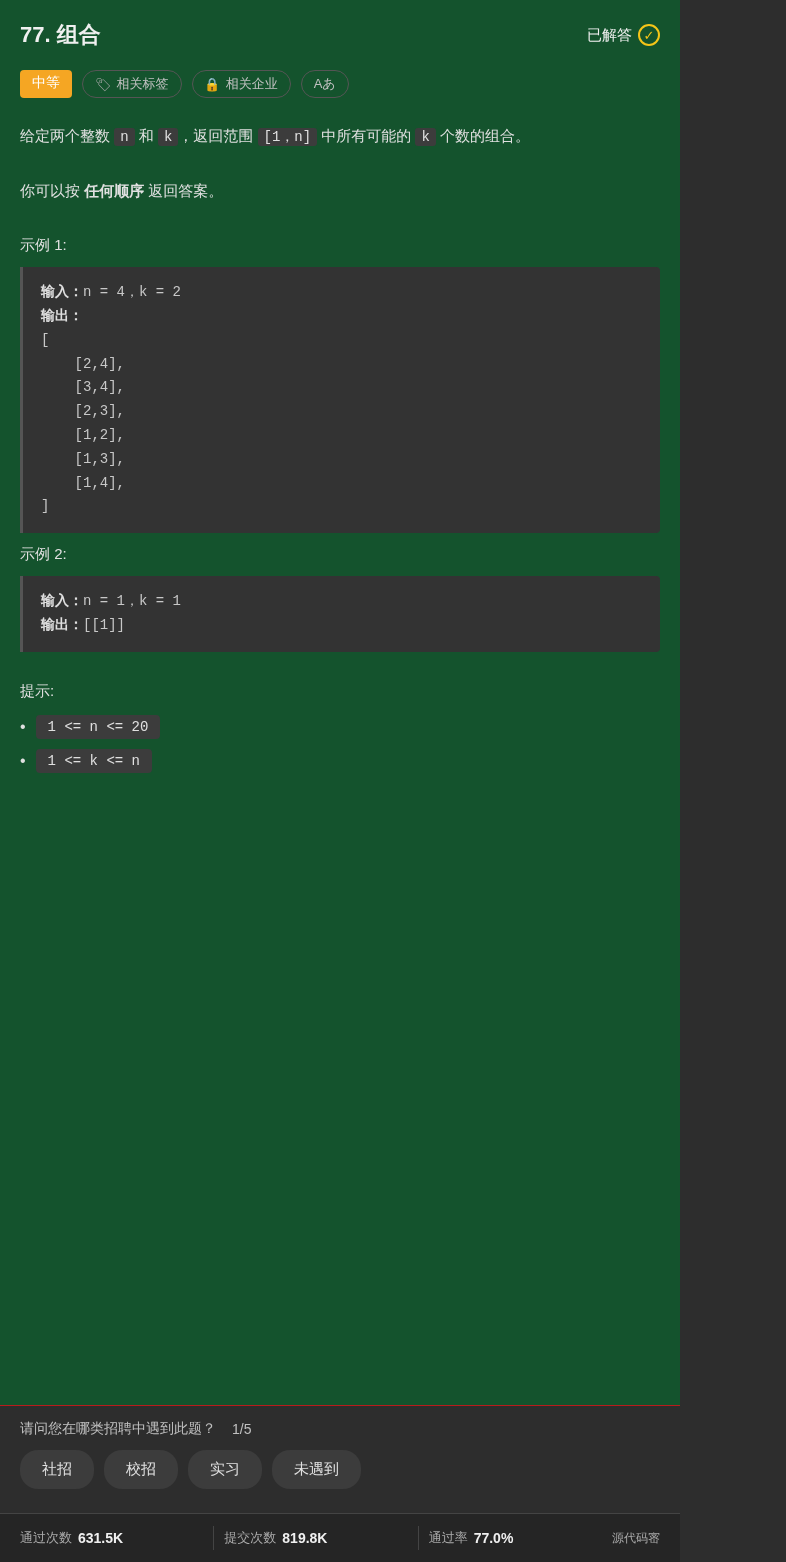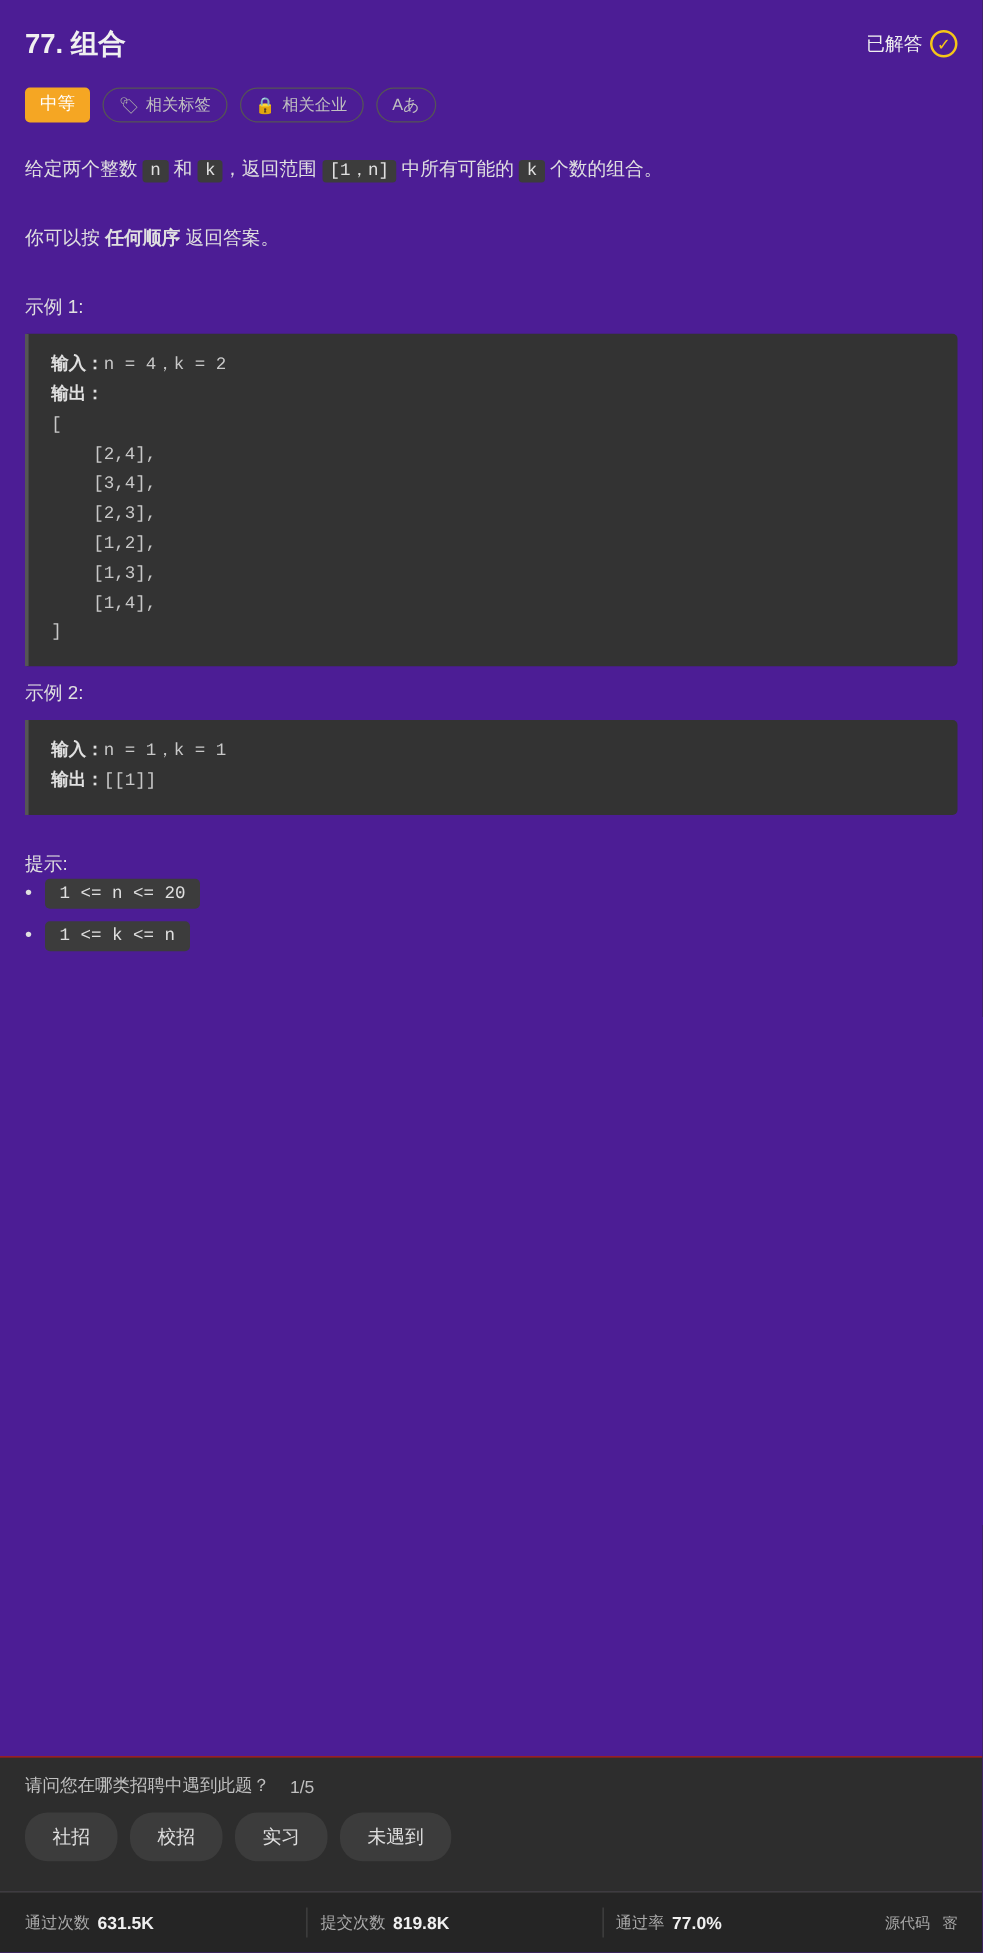--- a/index.html
+++ b/index.html
@@ -6,23 +6,23 @@
     body {
       background-color: #2d2d2d;
       color: #e0e0e0;
       font-family: -apple-system, BlinkMacSystemFont, "Segoe UI", sans-serif;
       font-size: 15px;
       width: 786px;
       min-height: 1562px;
     }
 
     .page-container {
-      width: 786px;
+      width: 680px;
       min-height: 1562px;
-      background: #4c1d95;
+      background: #14532d;
       display: flex;
       flex-direction: column;
       position: relative;
     }
 
     
     .header {
       display: flex;
       align-items: center;
       justify-content: space-between;
@@ -130,21 +130,21 @@
     }
 
     
     .hints-section {
       padding: 20px 20px 16px 20px;
     }
     .hints-label {
       font-size: 15px;
       font-weight: 500;
       color: #e0e0e0;
-      margin-bottom: 2px;
+      margin-bottom: 14px;
     }
     .hint-item {
       display: flex;
       align-items: center;
       gap: 10px;
       margin-bottom: 10px;
     }
     .hint-bullet {
       color: #e0e0e0;
       font-size: 16px;
@@ -221,21 +221,21 @@
       font-weight: bold;
     }
     .stat-divider {
       width: 1px;
       height: 24px;
       background: #444;
       margin: 0 10px;
     }
     .stats-right-links {
       display: flex;
-      gap: 10px;
+      gap: 0;
       color: #aaa;
       font-size: 12px;
     }
     .stats-right-link {
       color: #aaa;
       cursor: pointer;
       text-decoration: none;
     }
   </style>
 </head>

